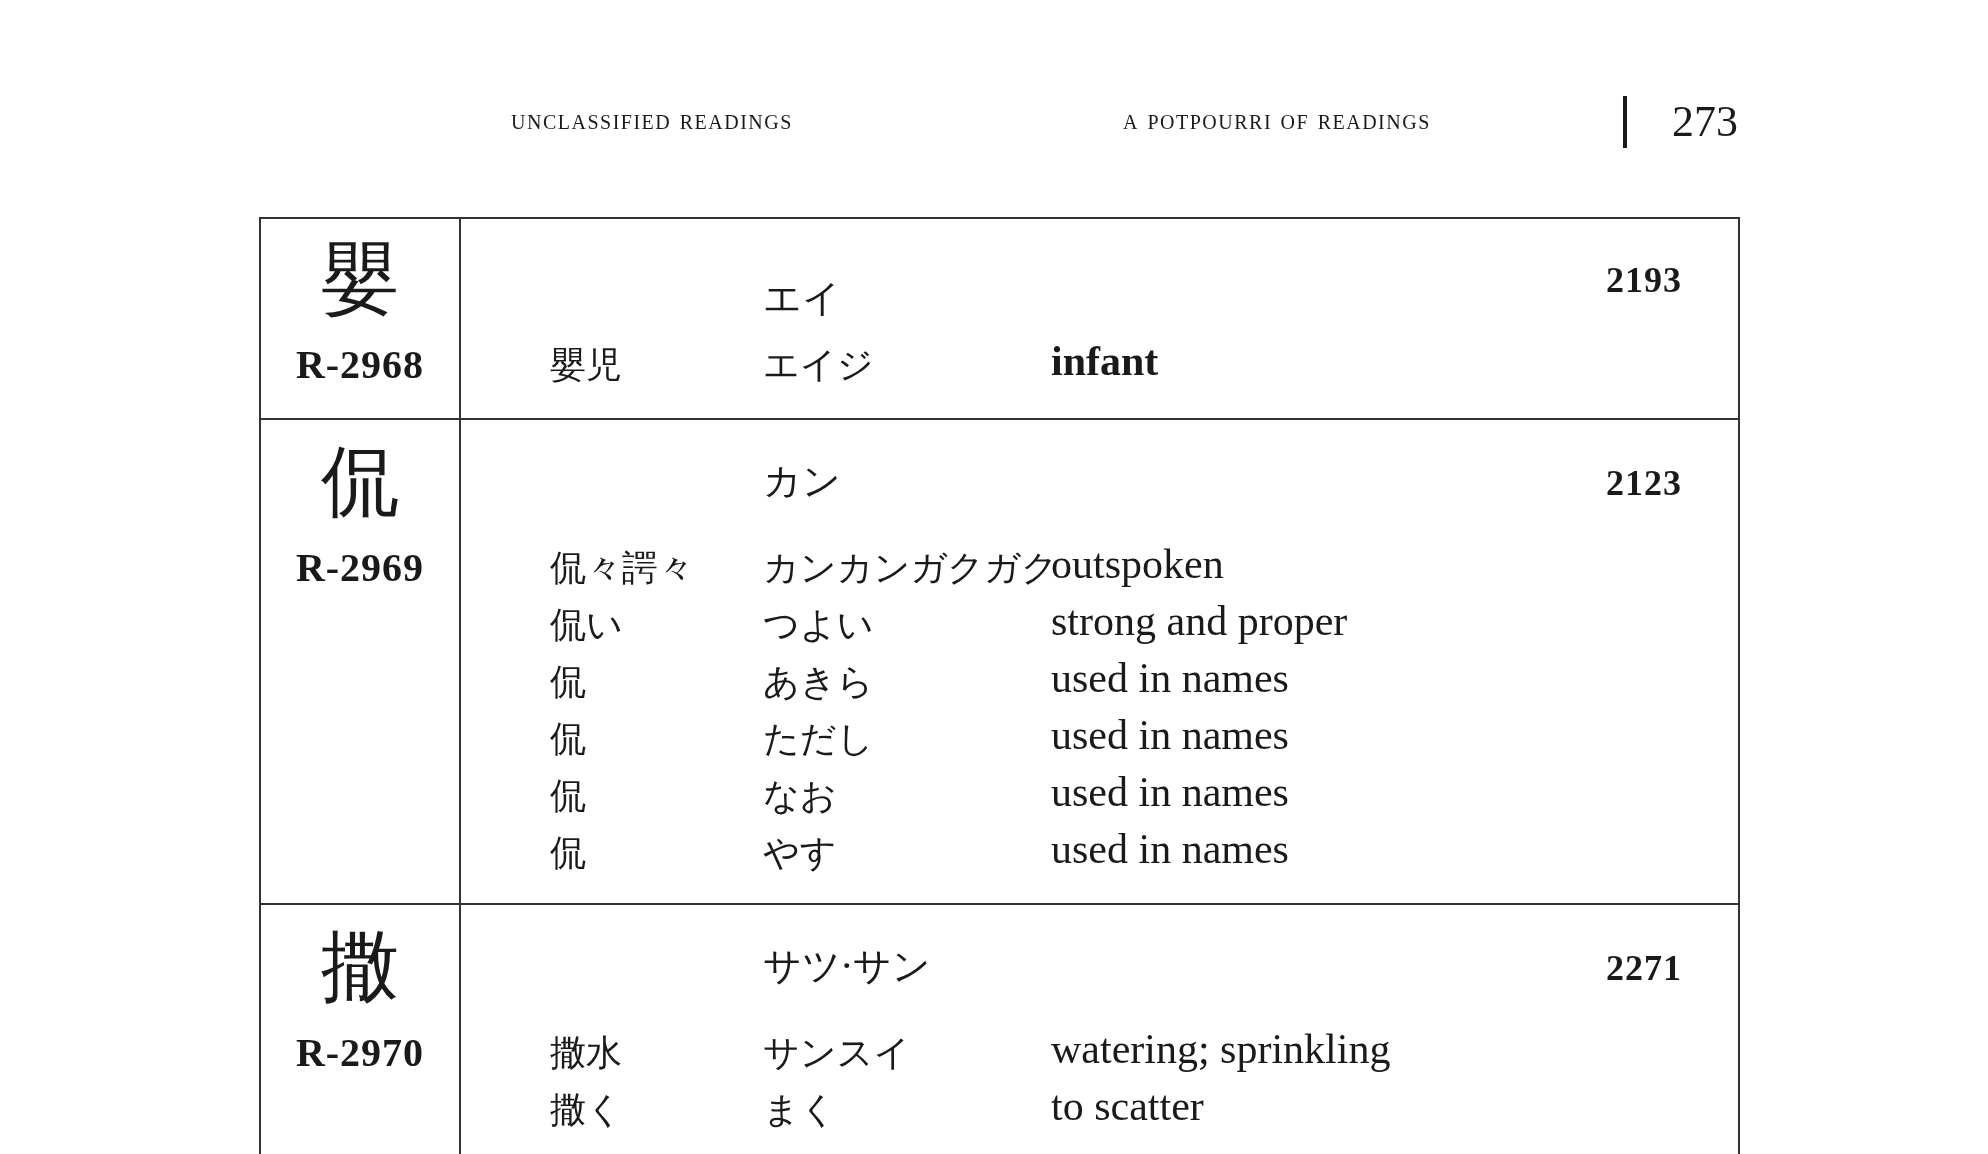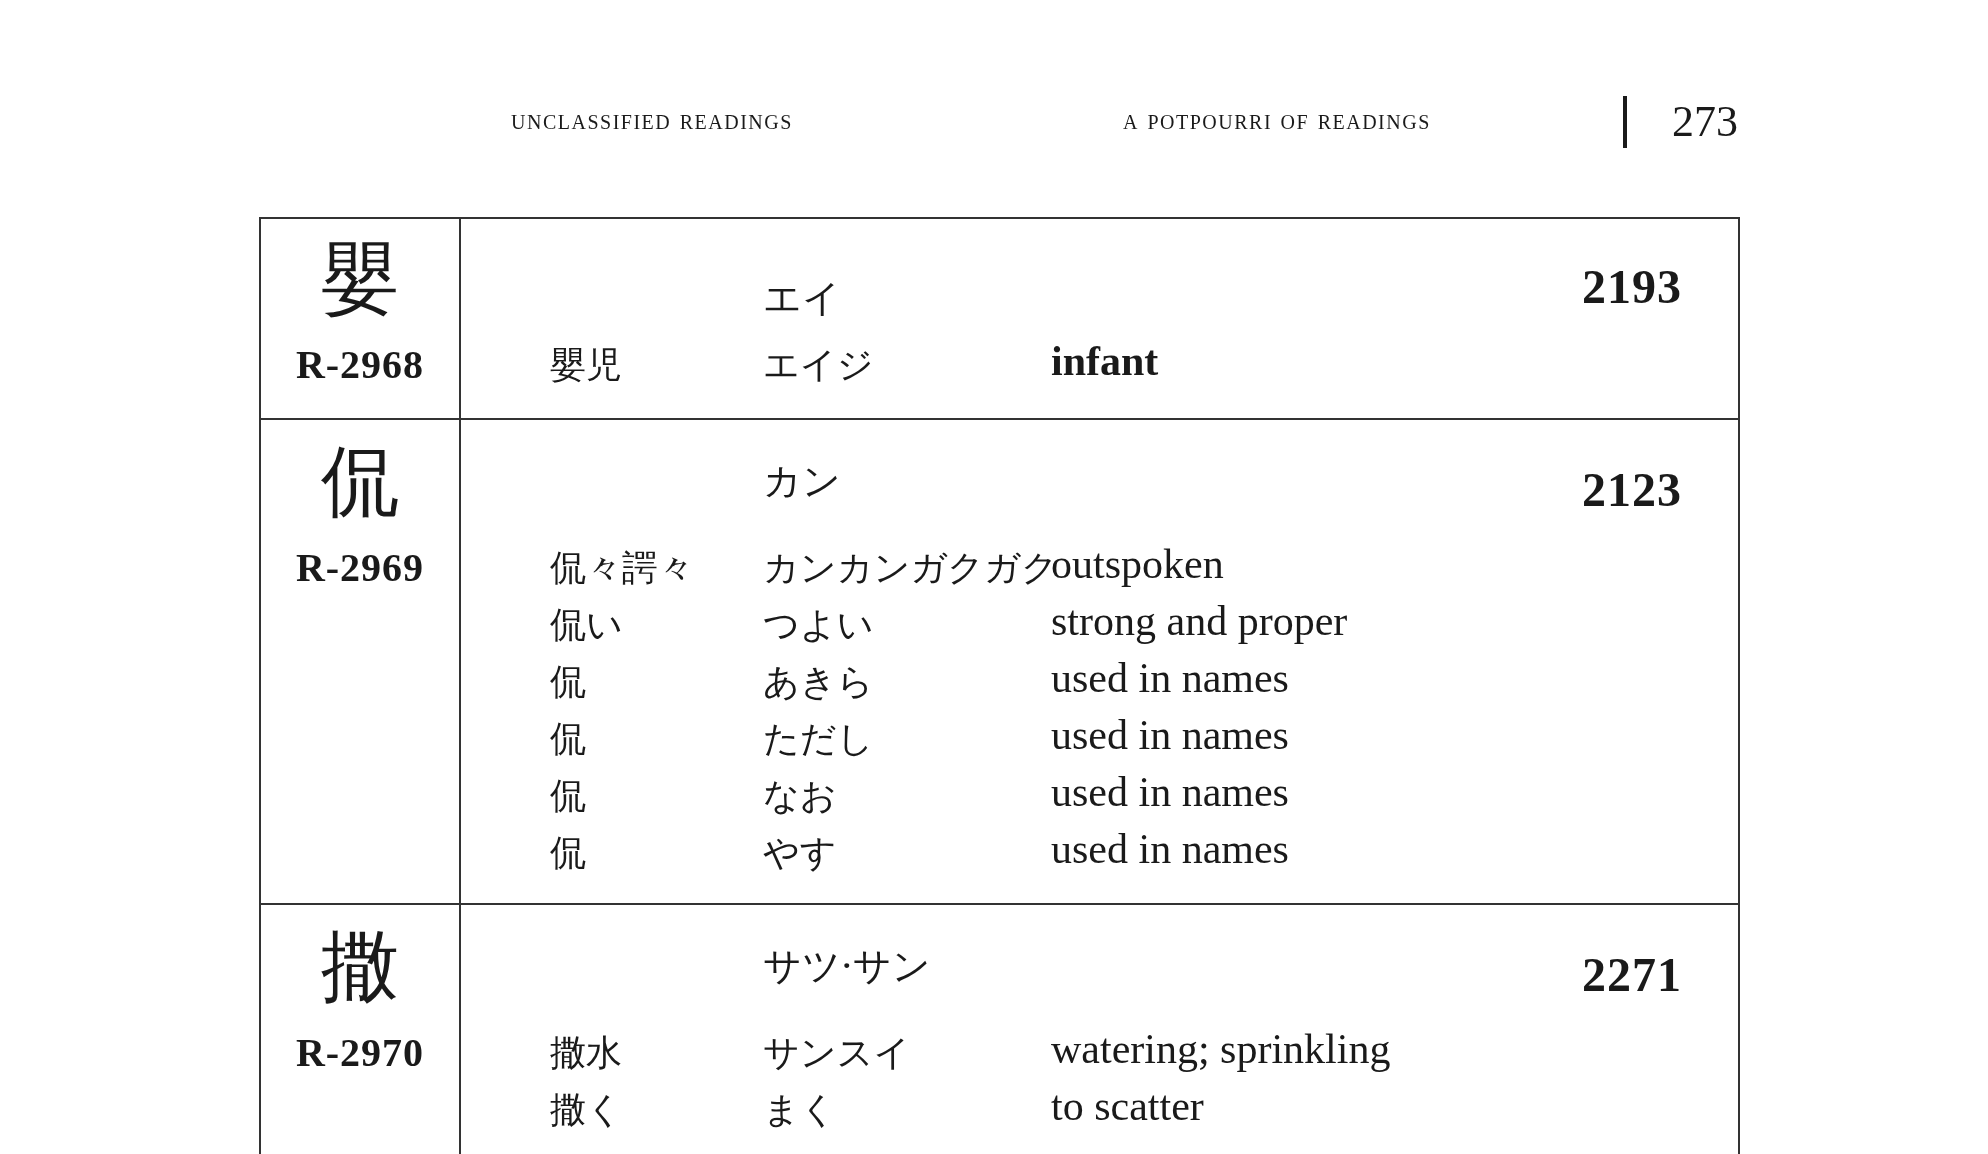--- a/index.html
+++ b/index.html
@@ -12,21 +12,21 @@
   .pagenum { position:absolute; left:1672px; top:96px; font-size:44px; }
   .table { position:absolute; left:259px; top:217px; width:1481px; height:1000px;
            border:2px solid #333; border-bottom:none; box-sizing:border-box; }
   .vdiv { position:absolute; left:198px; top:0; bottom:0; width:2px; background:#333; }
   .entry { position:absolute; left:0; right:0; }
   .entry + .entry { border-top:2px solid #333; }
   .kanji { position:absolute; left:0; width:198px; text-align:center; font-size:78px;
            font-family: "DejaVu Serif", serif; line-height:1; }
   .rnum { position:absolute; left:0; width:198px; text-align:center; font-size:40px; font-weight:bold; letter-spacing:1px; }
   .reading { position:absolute; left:502px; font-size:38px; font-family: "DejaVu Serif", serif; }
-  .refnum { position:absolute; right:56px; font-size:48px; font-weight:bold; letter-spacing:1px; }
+  .refnum { position:absolute; right:56px; font-size:36px; font-weight:bold; letter-spacing:1px; }
   .row { position:absolute; left:0; right:0; height:57px; }
   .c1 { position:absolute; left:289px; font-size:36px; font-family: Liberation Mono, monospace; }
   .c2 { position:absolute; left:502px; font-size:36px; font-family: "DejaVu Serif", serif; white-space:nowrap; }
   .c3 { position:absolute; left:790px; font-size:42px; white-space:nowrap; }
 </style>
 </head>
 <body>
 
 <div class="hdr left">Unclassified Readings</div>
 <div class="hdr right">A Potpourri of Readings</div>

